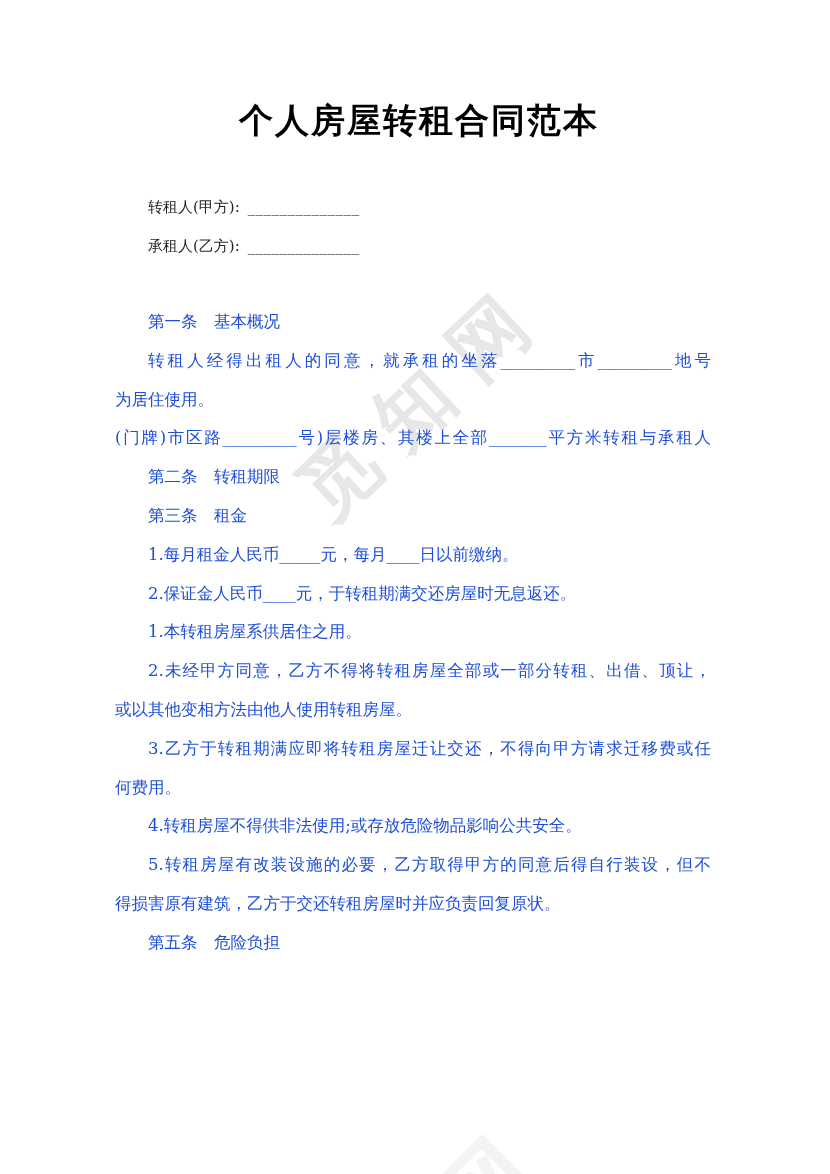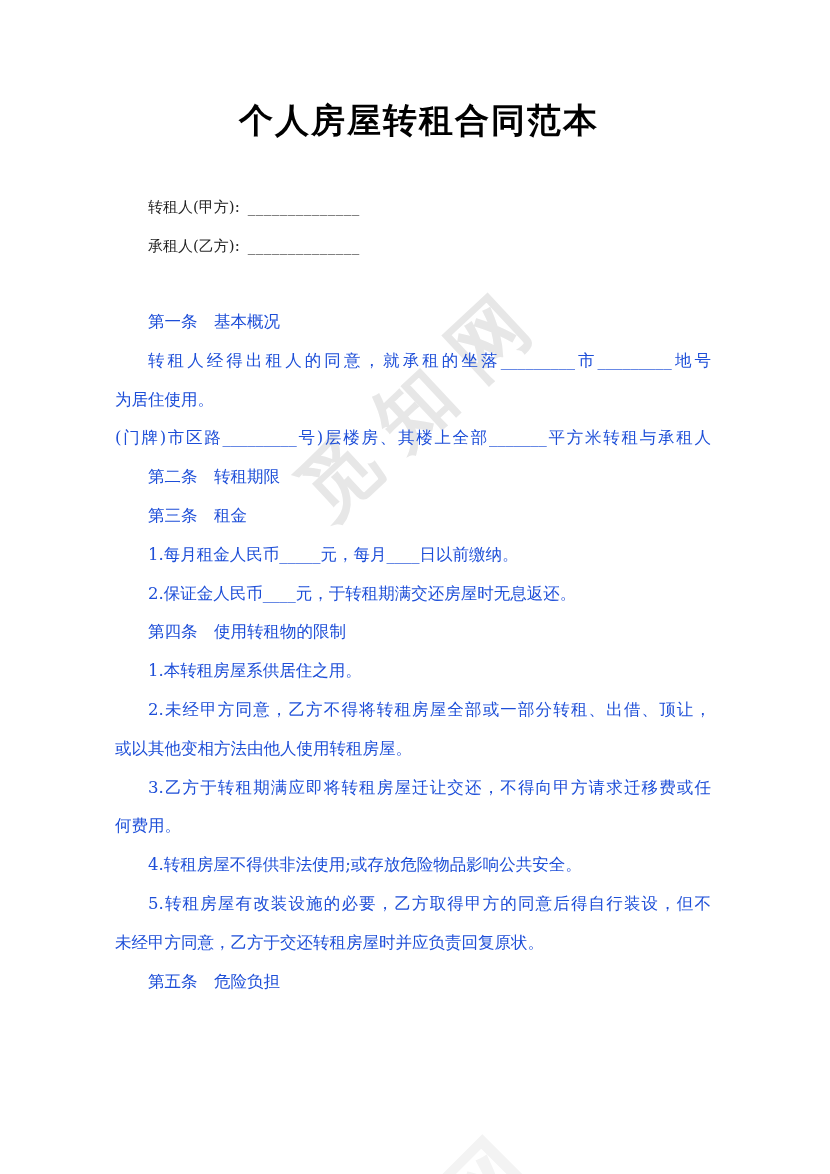--- a/index.html
+++ b/index.html
@@ -119,25 +119,24 @@
 
   <div class="body-lines">
     <div class="line indent">第一条　基本概况</div>
     <div class="line indent fill">转租人经得出租人的同意，就承租的坐落_________市_________地号</div>
     <div class="line">为居住使用。</div>
     <div class="line fill">(门牌)市区路_________号)层楼房、其楼上全部_______平方米转租与承租人</div>
     <div class="line indent">第二条　转租期限</div>
     <div class="line indent">第三条　租金</div>
     <div class="line indent">1.每月租金人民币_____元，每月____日以前缴纳。</div>
     <div class="line indent">2.保证金人民币____元，于转租期满交还房屋时无息返还。</div>
-    <div class="line indent">第四条　使用转租物的限制</div>
     <div class="line indent">1.本转租房屋系供居住之用。</div>
     <div class="line indent fill">2.未经甲方同意，乙方不得将转租房屋全部或一部分转租、出借、顶让，</div>
     <div class="line">或以其他变相方法由他人使用转租房屋。</div>
     <div class="line indent fill">3.乙方于转租期满应即将转租房屋迁让交还，不得向甲方请求迁移费或任</div>
     <div class="line">何费用。</div>
     <div class="line indent">4.转租房屋不得供非法使用;或存放危险物品影响公共安全。</div>
     <div class="line indent fill">5.转租房屋有改装设施的必要，乙方取得甲方的同意后得自行装设，但不</div>
-    <div class="line">未经甲方同意，乙方于交还转租房屋时并应负责回复原状。</div>
+    <div class="line">得损害原有建筑，乙方于交还转租房屋时并应负责回复原状。</div>
     <div class="line indent">第五条　危险负担</div>
   </div>
 
 </div>
 
 </body></html>

